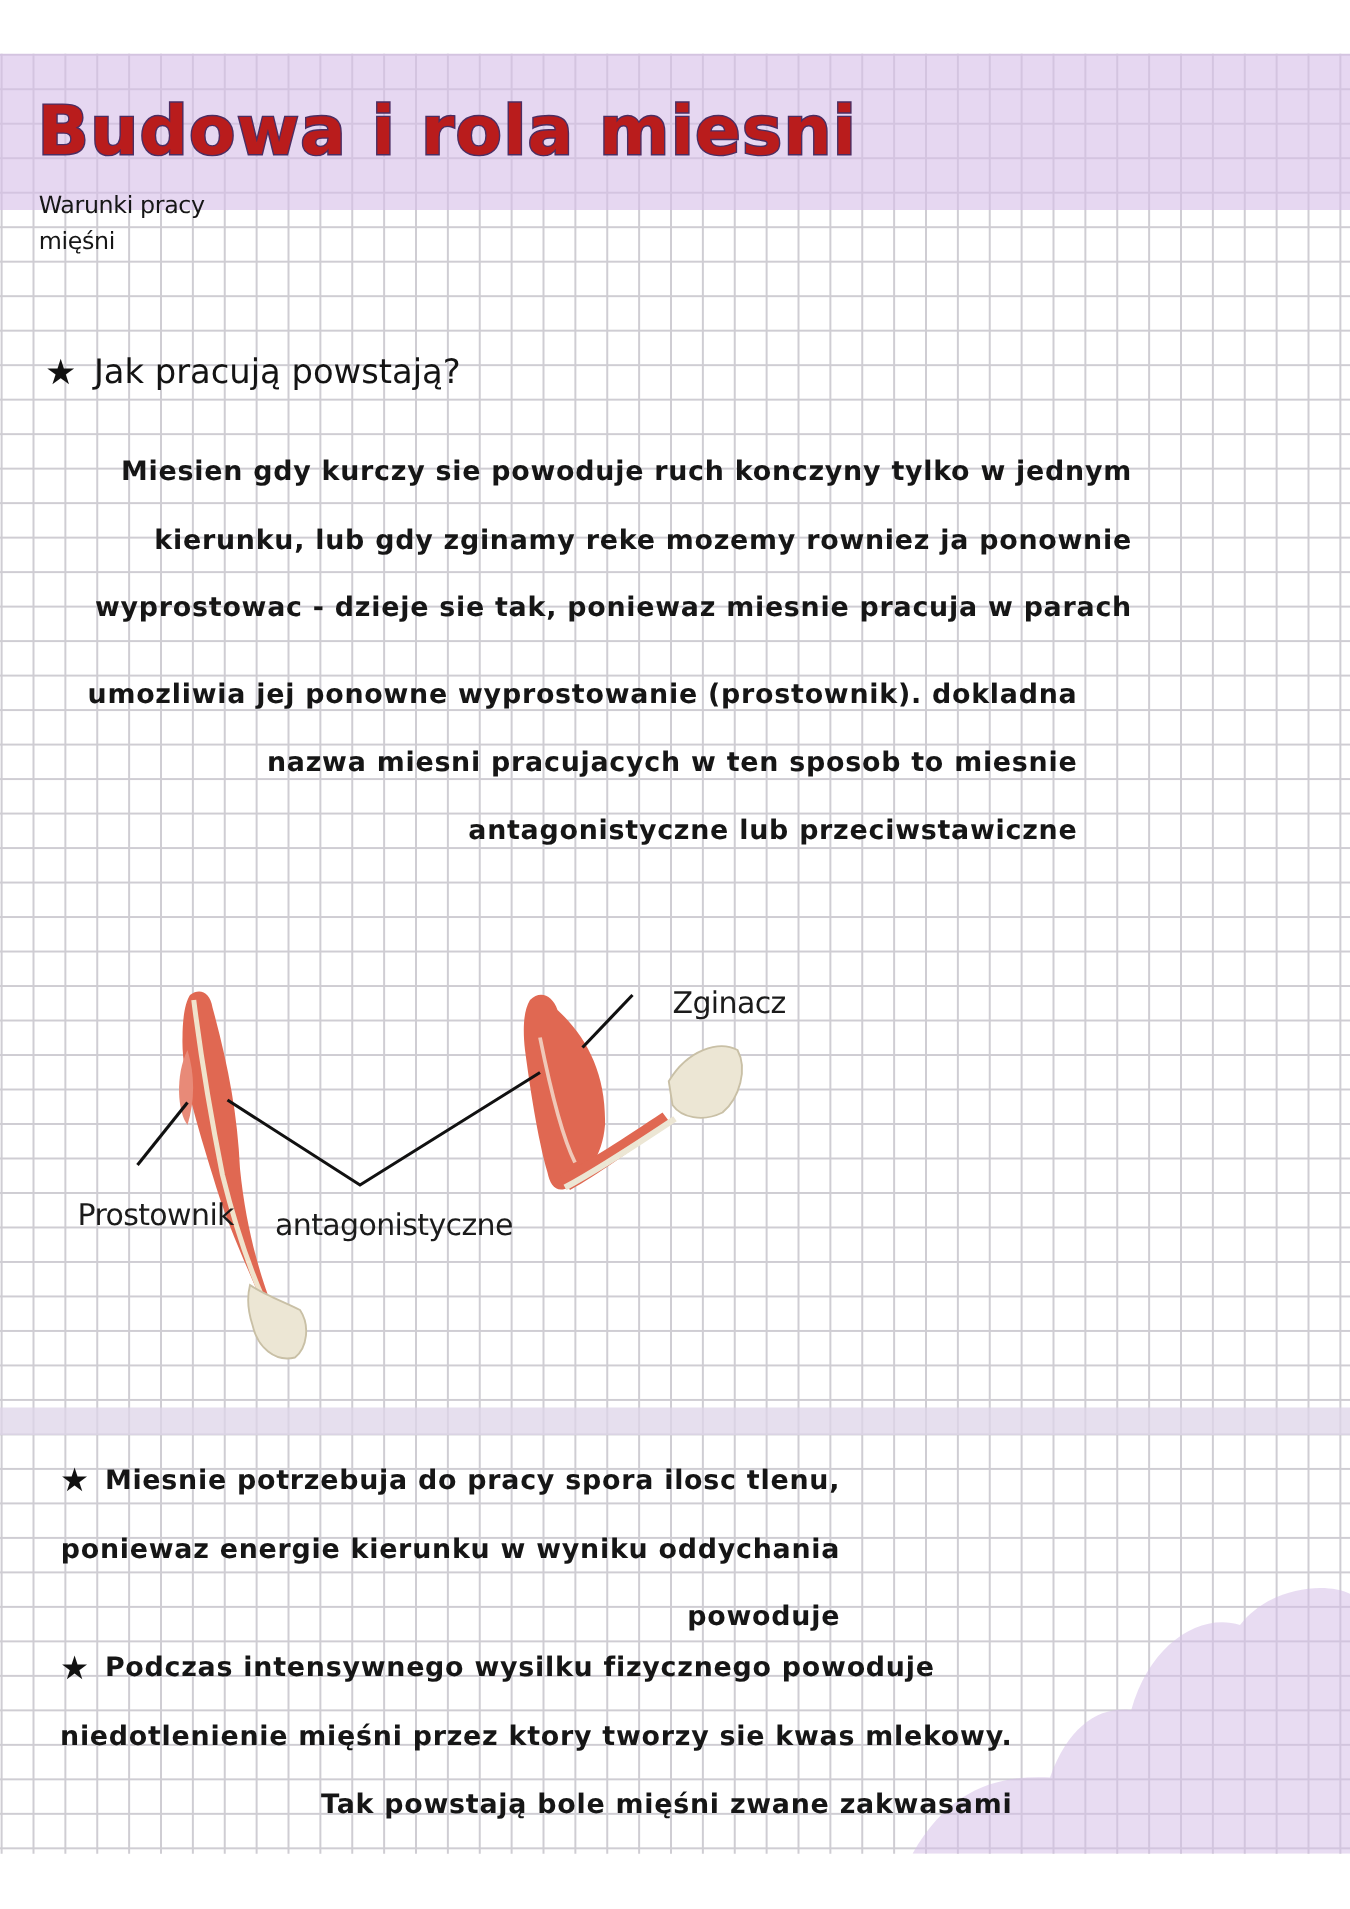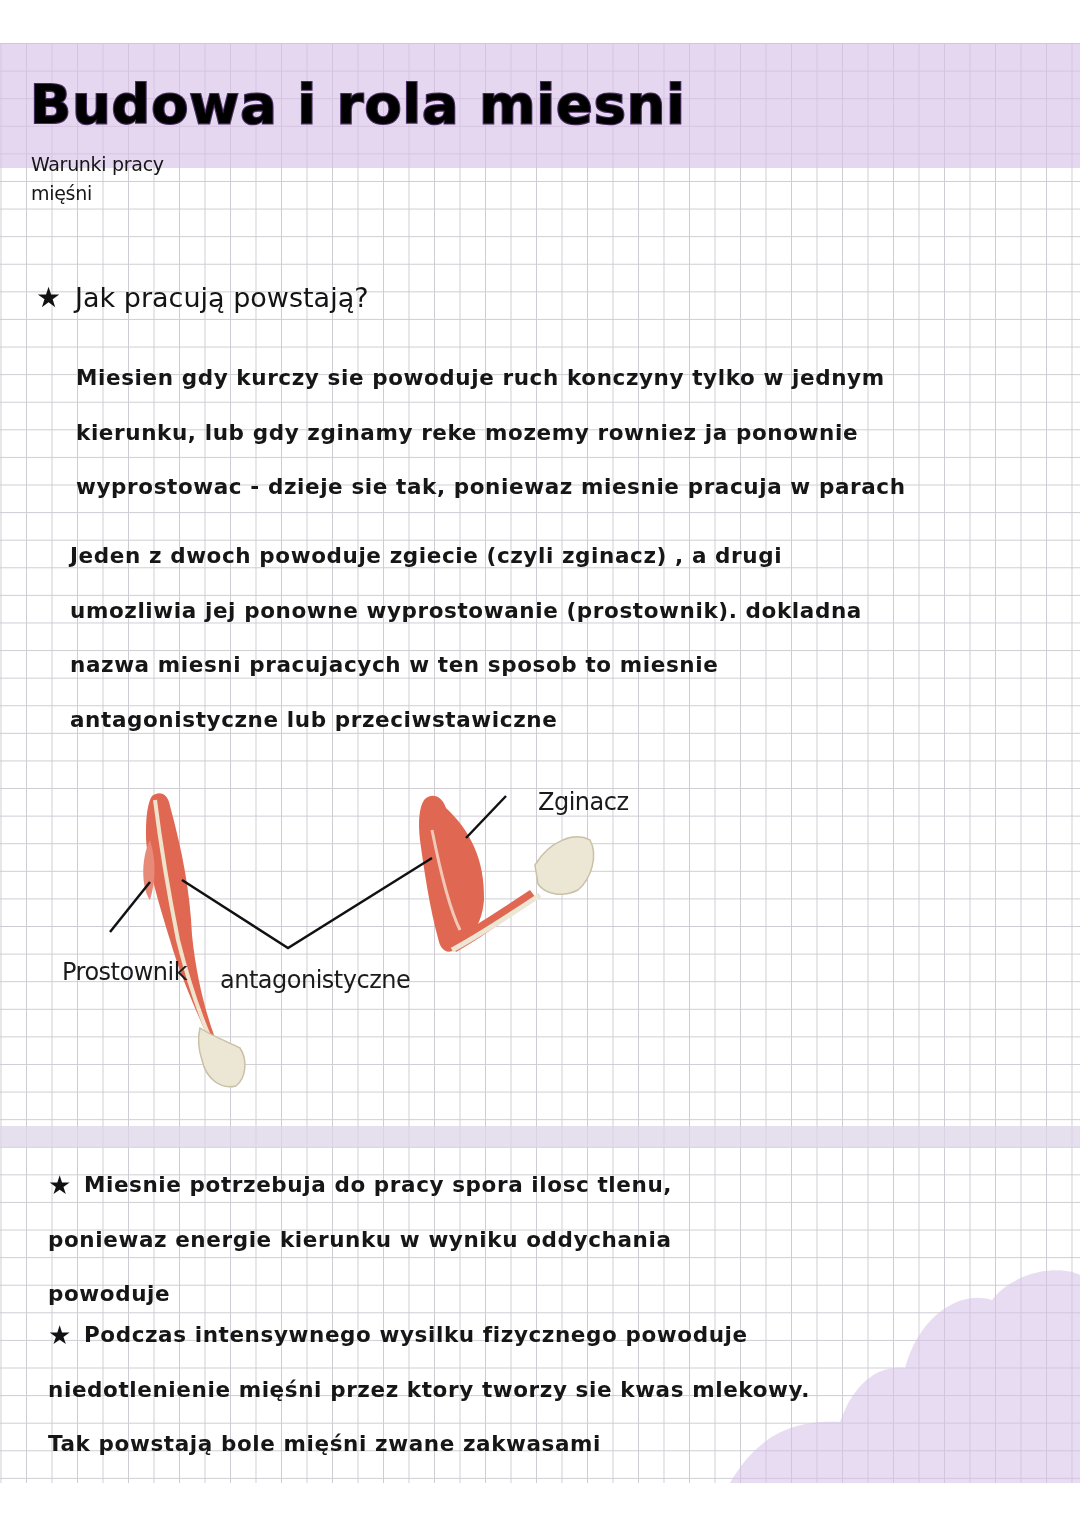--- a/index.html
+++ b/index.html
@@ -21,38 +21,38 @@
     background: rgba(214, 191, 232, 0.62);
   }
   .band-mid {
     position: absolute; left: 0; top: 1126px; width: 1080px; height: 22px;
     background: rgba(222, 212, 232, 0.75);
   }
   .cloud { position: absolute; left: 730px; top: 1270px; width: 350px; height: 213px; }
   .title {
     position: absolute; left: 30px; top: 78px; margin: 0;
     font-family: "DejaVu Sans", sans-serif; font-weight: bold; font-size: 54px; letter-spacing: 1px;
-    color: #000000;
+    color: #b91c1c;
     -webkit-text-stroke: 2.2px #4b2e63;
     paint-order: stroke fill;
     line-height: 1;
   }
   .subtitle {
     position: absolute; left: 31px; top: 150px; margin: 0;
     font-family: "DejaVu Sans", sans-serif; font-weight: normal; font-size: 19px; line-height: 29px;
     color: #161616; letter-spacing: -0.3px;
   }
   .heading {
     position: absolute; left: 36px; top: 282px; display: flex; align-items: center; gap: 14px;
     font-family: "DejaVu Sans", sans-serif; font-size: 27px;
   }
   .star { font-size: 28px; line-height: 1; color: #111; }
   .hand {
     position: absolute; margin: 0; font-family: "DejaVu Sans", sans-serif; font-weight: bold;
-    font-size: 21.5px; letter-spacing: 0.6px; color: #161616; white-space: nowrap;
+    font-size: 21.5px; letter-spacing: 0.6px; color: #161616; white-space: nowrap; text-align: right;
   }
   .p-line { display: block; height: 54.5px; line-height: 54.5px; }
   .diagram { position: absolute; left: 0; top: 760px; width: 700px; height: 340px; }
   .lbl { position: absolute; font-family: "DejaVu Sans", sans-serif; font-size: 24px; color: #1b1b1b; font-weight: normal; letter-spacing: -0.5px; }
   .bullet-row { display: flex; align-items: center; gap: 12px; }
   .bullet-star { font-size: 26px; color: #111; }
 </style>
 </head>
 <body>
 
@@ -75,21 +75,20 @@
   <span>Jak pracują powstają?</span>
 </div>
 
 <div class="hand" style="left:76px; top:351px;">
   <span class="p-line">Miesien gdy kurczy sie powoduje ruch konczyny tylko w jednym</span>
   <span class="p-line">kierunku, lub gdy zginamy reke mozemy rowniez ja ponownie</span>
   <span class="p-line">wyprostowac - dzieje sie tak, poniewaz miesnie pracuja w parach</span>
 </div>
 
 <div class="hand" style="left:70px; top:529px;">
-  <span class="p-line">Jeden z dwoch powoduje zgiecie (czyli zginacz) , a drugi</span>
   <span class="p-line">umozliwia jej ponowne wyprostowanie (prostownik). dokladna</span>
   <span class="p-line">nazwa miesni pracujacych w ten sposob to miesnie</span>
   <span class="p-line">antagonistyczne lub przeciwstawiczne</span>
 </div>
 
 <div class="diagram">
   <svg width="700" height="340" viewBox="0 0 700 340">
 
     <g>
       <path d="M152,36 C160,30 168,34 170,46 C182,90 190,130 192,175 C196,215 205,250 214,275 L208,278 C196,250 180,215 170,180 C158,140 145,100 146,70 C146,55 148,42 152,36 Z" fill="#e06852"></path>

